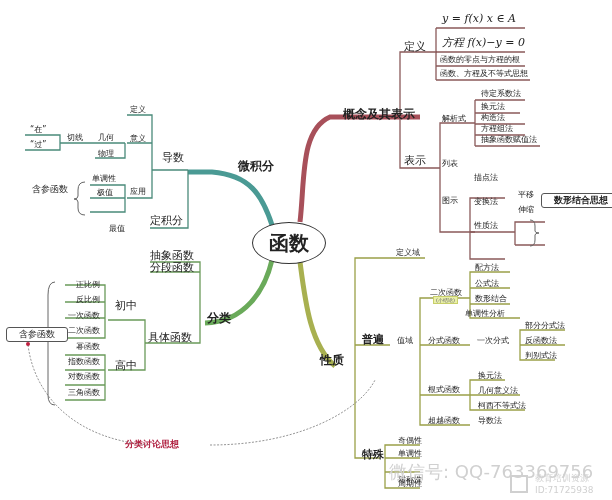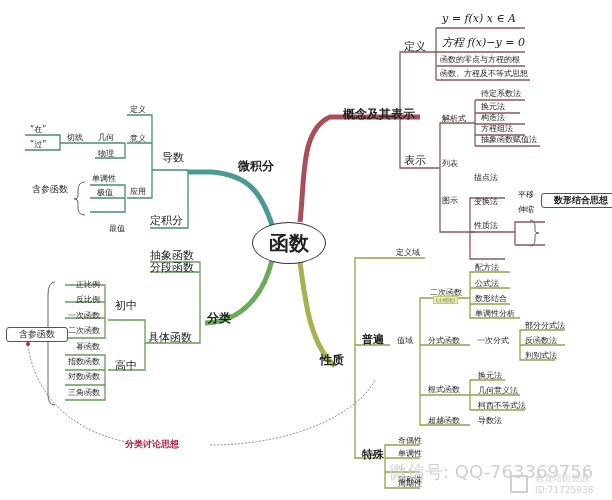--- a/index.html
+++ b/index.html
@@ -135,21 +135,21 @@
 
 <div class="t lg" style="left:320px;top:354px;">性质</div>
 <div class="t md" style="left:362px;top:334px;font-weight:bold;">普遍</div>
 <div class="t xs" style="left:396px;top:249px;">定义域</div>
 <div class="t xs" style="left:397px;top:337px;">值域</div>
 <div class="t xs" style="left:430px;top:289px;">二次函数</div>
 <div class="tag" style="left:433px;top:296px;">(小结论)</div>
 <div class="t xs" style="left:475px;top:264px;">配方法</div>
 <div class="t xs" style="left:475px;top:280px;">公式法</div>
 <div class="t xs" style="left:475px;top:295px;">数形结合</div>
-<div class="t xs" style="left:475px;top:310px;text-align:center;">单调性分析</div>
+<div class="t xs" style="left:465px;top:310px;text-align:center;">单调性分析</div>
 <div class="t xs" style="left:428px;top:337px;">分式函数</div>
 <div class="t xs" style="left:477px;top:337px;">一次分式</div>
 <div class="t xs" style="left:525px;top:322px;">部分分式法</div>
 <div class="t xs" style="left:525px;top:337px;">反函数法</div>
 <div class="t xs" style="left:525px;top:352px;">判别式法</div>
 <div class="t xs" style="left:428px;top:386px;">根式函数</div>
 <div class="t xs" style="left:478px;top:372px;">换元法</div>
 <div class="t xs" style="left:478px;top:387px;">几何意义法</div>
 <div class="t xs" style="left:478px;top:402px;">柯西不等式法</div>
 <div class="t xs" style="left:428px;top:417px;">超越函数</div>

